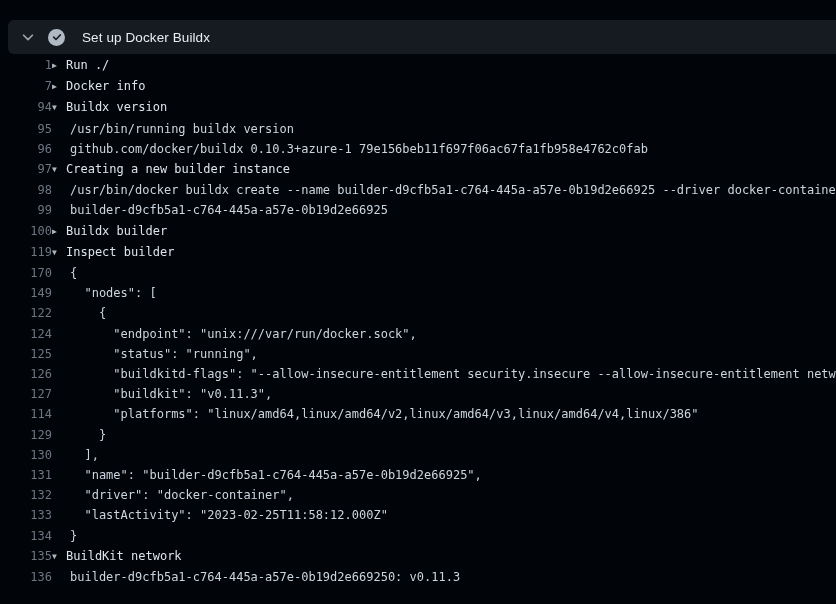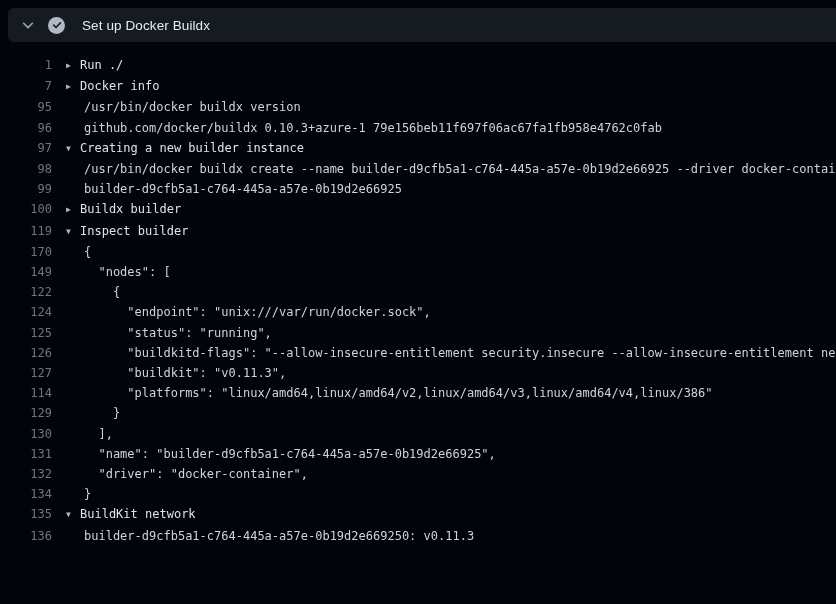--- a/index.html
+++ b/index.html
@@ -7,21 +7,21 @@
     padding: 0;
     background: #010409;
     width: 836px;
     height: 604px;
     overflow: hidden;
     font-family: "DejaVu Sans Mono", "Liberation Mono", monospace;
   }
   .step-header {
     position: absolute;
     left: 8px;
-    top: 8px;
+    top: 20px;
     right: 0;
     height: 34px;
     background: #161b22;
     border-radius: 6px 0 0 6px;
     display: flex;
     align-items: center;
     cursor: pointer;
   }
   .chev-btn {
     width: 28px;
@@ -67,21 +67,21 @@
     white-space: pre;
   }
   .num {
     flex: none;
     width: 52px;
     text-align: right;
     color: #6e7681;
     cursor: pointer;
   }
   .content {
-    margin-left: 14px;
+    margin-left: 0;
     white-space: pre;
     overflow: hidden;
   }
   .row.group .content { cursor: pointer; }
   .arrow {
     display: inline-block;
     width: 14px;
     font-size: 8px;
     color: #adb5bd;
     vertical-align: 1px;
@@ -103,35 +103,37 @@
     <svg width="10" height="10" viewBox="0 0 12 12">
       <path d="M2 6.2 L4.8 9 L10 3.4" fill="none" stroke="#1c2128" stroke-width="2" stroke-linecap="round" stroke-linejoin="round"></path>
     </svg>
   </span>
   <span class="step-title">Set up Docker Buildx</span>
 </div>
 
 <div class="log">
     <div class="row group"><span class="num">1</span><span class="content"><span class="arrow">▶</span><span class="group-label">Run ./</span></span></div>
     <div class="row group"><span class="num">7</span><span class="content"><span class="arrow">▶</span><span class="group-label">Docker info</span></span></div>
-    <div class="row command"><span class="num">95</span><span class="content"><span class="txt-output txt-command">/usr/bin/docker buildx version</span></span></div>
+    <div class="row group"><span class="num">94</span><span class="content"><span class="arrow">▼</span><span class="group-label">Buildx version</span></span></div>
+    <div class="row command"><span class="num">95</span><span class="content"><span class="txt-output txt-command">/usr/bin/running buildx version</span></span></div>
     <div class="row output"><span class="num">96</span><span class="content"><span class="txt-output">github.com/docker/buildx 0.10.3+azure-1 79e156beb11f697f06ac67fa1fb958e4762c0fab</span></span></div>
     <div class="row group"><span class="num">97</span><span class="content"><span class="arrow">▼</span><span class="group-label">Creating a new builder instance</span></span></div>
     <div class="row command"><span class="num">98</span><span class="content"><span class="txt-output txt-command">/usr/bin/docker buildx create --name builder-d9cfb5a1-c764-445a-a57e-0b19d2e66925 --driver docker-container</span></span></div>
     <div class="row output"><span class="num">99</span><span class="content"><span class="txt-output">builder-d9cfb5a1-c764-445a-a57e-0b19d2e66925</span></span></div>
     <div class="row group"><span class="num">100</span><span class="content"><span class="arrow">▶</span><span class="group-label">Buildx builder</span></span></div>
     <div class="row group"><span class="num">119</span><span class="content"><span class="arrow">▼</span><span class="group-label">Inspect builder</span></span></div>
     <div class="row output"><span class="num">170</span><span class="content"><span class="txt-output">{</span></span></div>
     <div class="row output"><span class="num">149</span><span class="content"><span class="txt-output">  "nodes": [</span></span></div>
     <div class="row output"><span class="num">122</span><span class="content"><span class="txt-output">    {</span></span></div>
     <div class="row output"><span class="num">124</span><span class="content"><span class="txt-output">      "endpoint": "unix:///var/run/docker.sock",</span></span></div>
     <div class="row output"><span class="num">125</span><span class="content"><span class="txt-output">      "status": "running",</span></span></div>
     <div class="row output"><span class="num">126</span><span class="content"><span class="txt-output">      "buildkitd-flags": "--allow-insecure-entitlement security.insecure --allow-insecure-entitlement network.host",</span></span></div>
     <div class="row output"><span class="num">127</span><span class="content"><span class="txt-output">      "buildkit": "v0.11.3",</span></span></div>
     <div class="row output"><span class="num">114</span><span class="content"><span class="txt-output">      "platforms": "linux/amd64,linux/amd64/v2,linux/amd64/v3,linux/amd64/v4,linux/386"</span></span></div>
     <div class="row output"><span class="num">129</span><span class="content"><span class="txt-output">    }</span></span></div>
     <div class="row output"><span class="num">130</span><span class="content"><span class="txt-output">  ],</span></span></div>
     <div class="row output"><span class="num">131</span><span class="content"><span class="txt-output">  "name": "builder-d9cfb5a1-c764-445a-a57e-0b19d2e66925",</span></span></div>
     <div class="row output"><span class="num">132</span><span class="content"><span class="txt-output">  "driver": "docker-container",</span></span></div>
+    <div class="row output"><span class="num">133</span><span class="content"><span class="txt-output">  "lastActivity": "2023-02-25T11:58:12.000Z"</span></span></div>
     <div class="row output"><span class="num">134</span><span class="content"><span class="txt-output">}</span></span></div>
     <div class="row group"><span class="num">135</span><span class="content"><span class="arrow">▼</span><span class="group-label">BuildKit network</span></span></div>
     <div class="row output"><span class="num">136</span><span class="content"><span class="txt-output">builder-d9cfb5a1-c764-445a-a57e-0b19d2e669250: v0.11.3</span></span></div>
   </div>
 
 </body></html>

